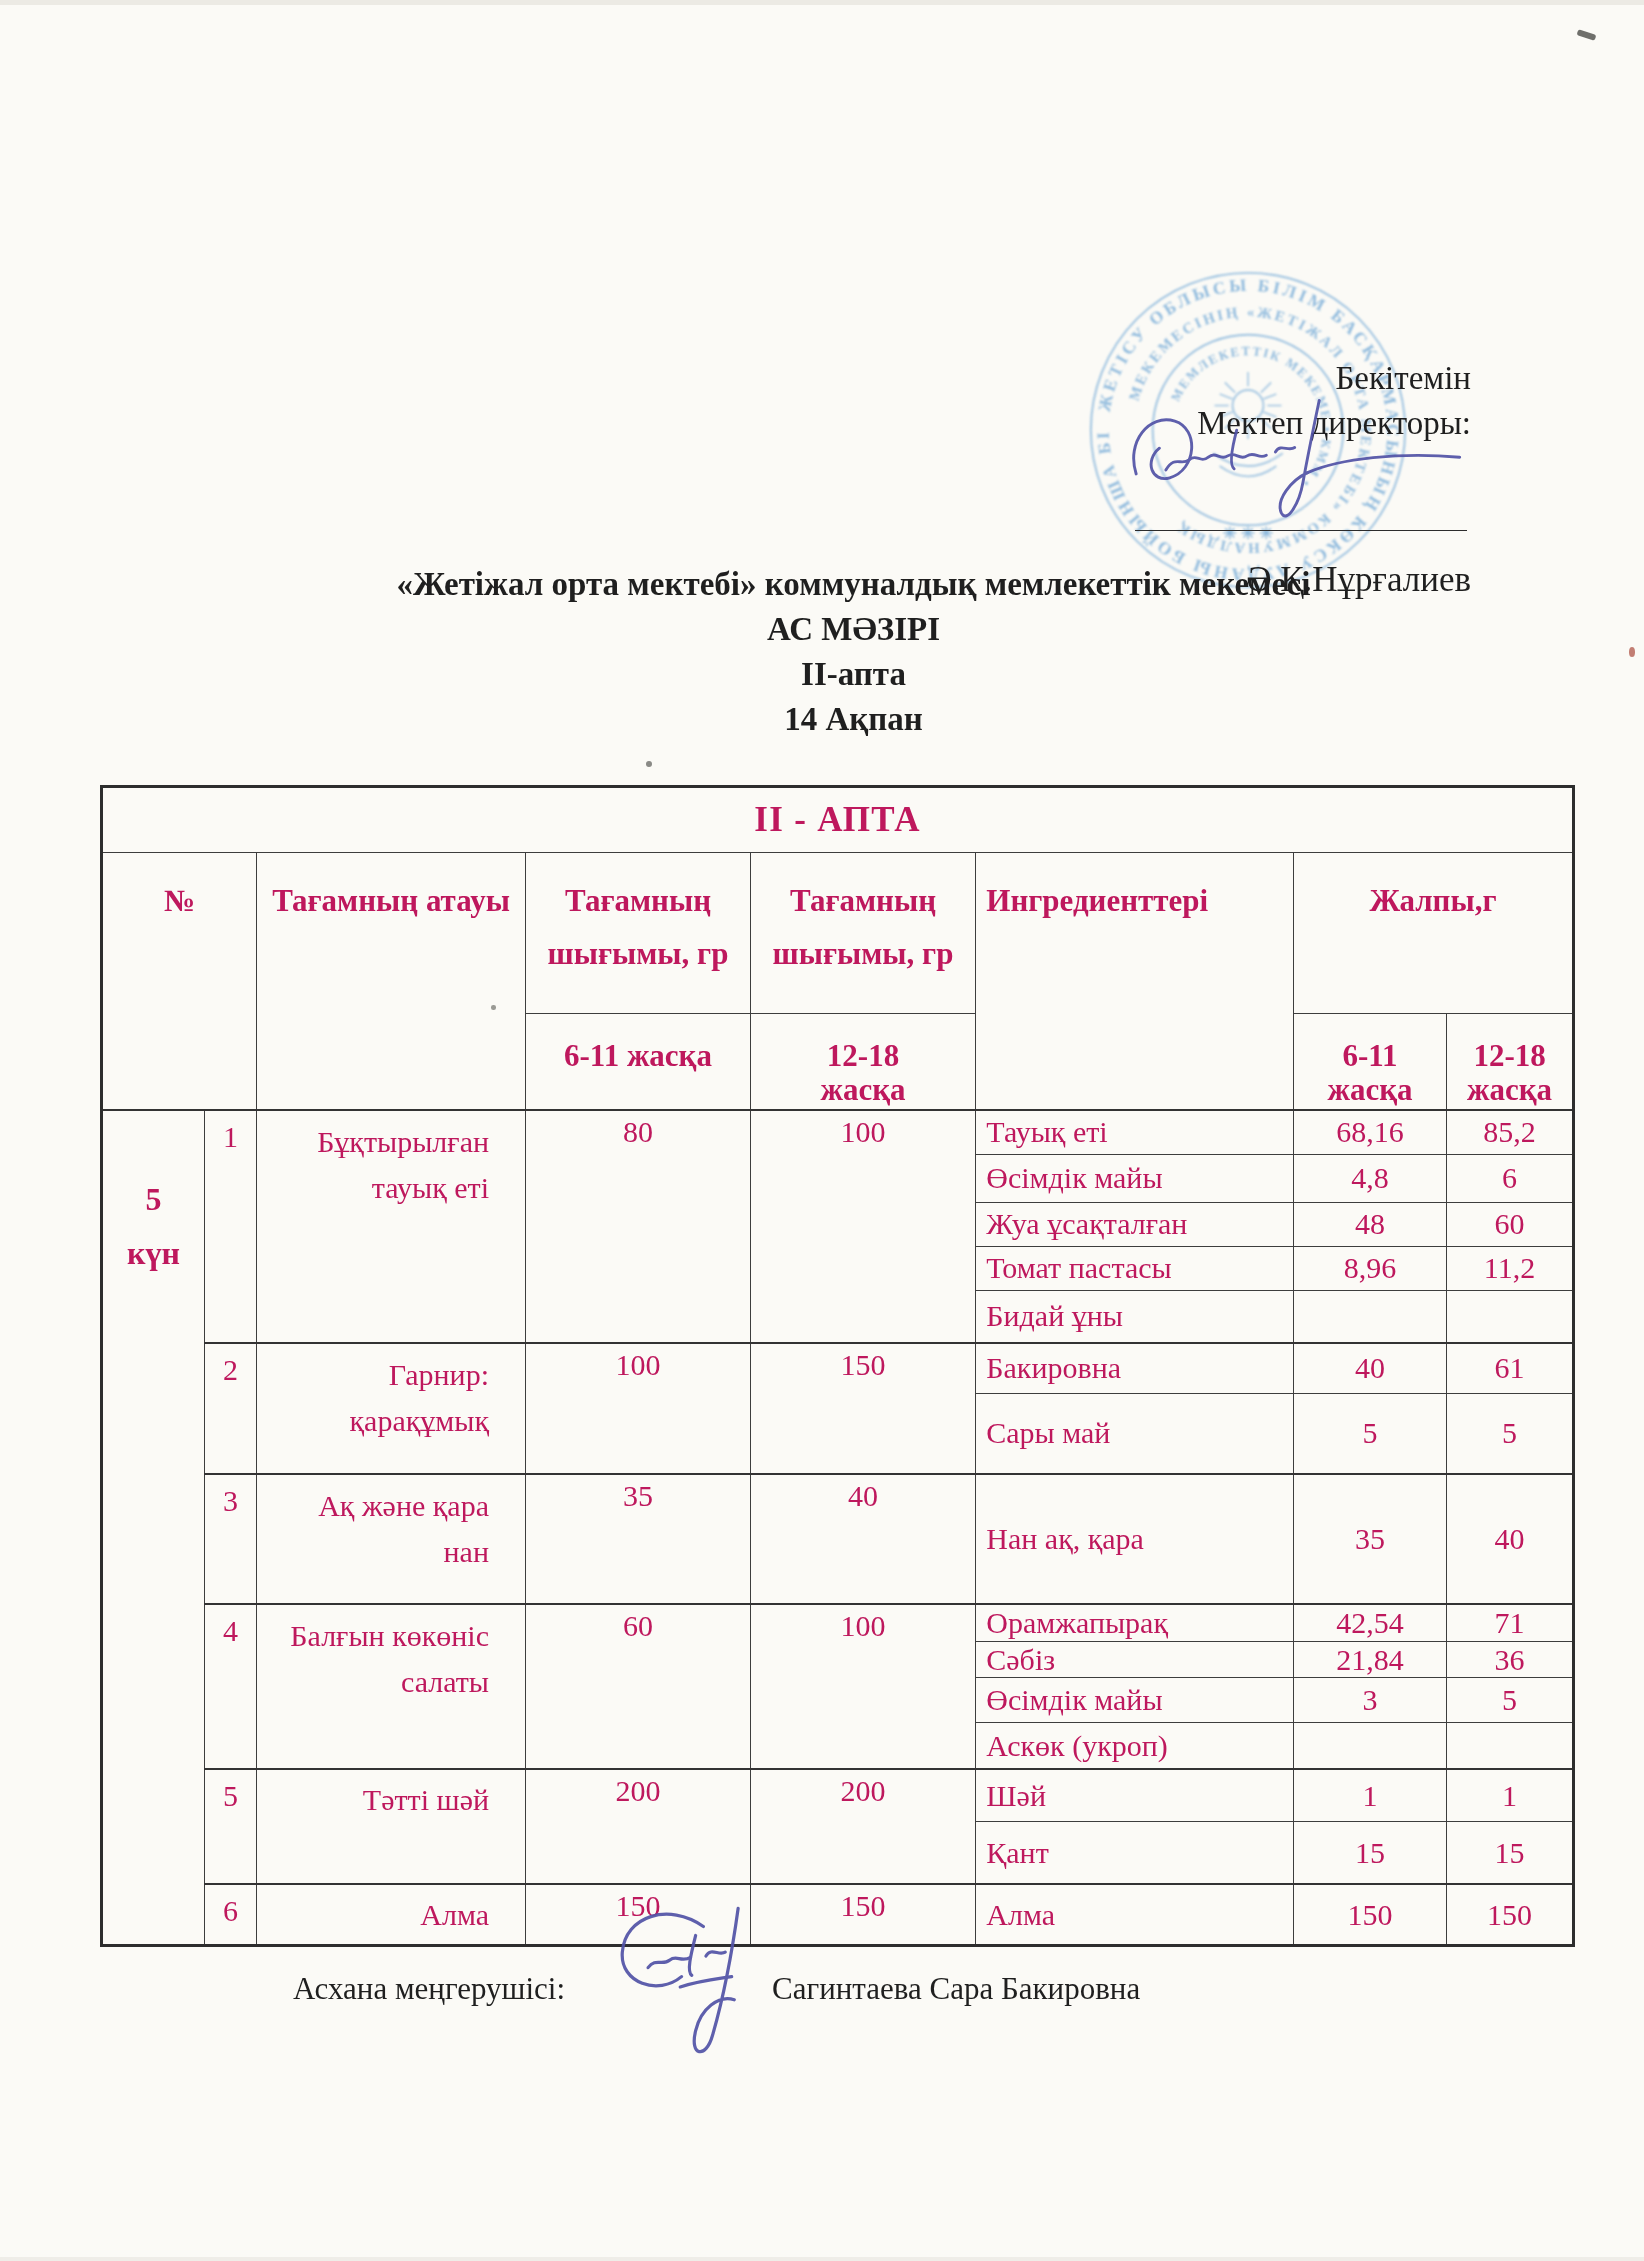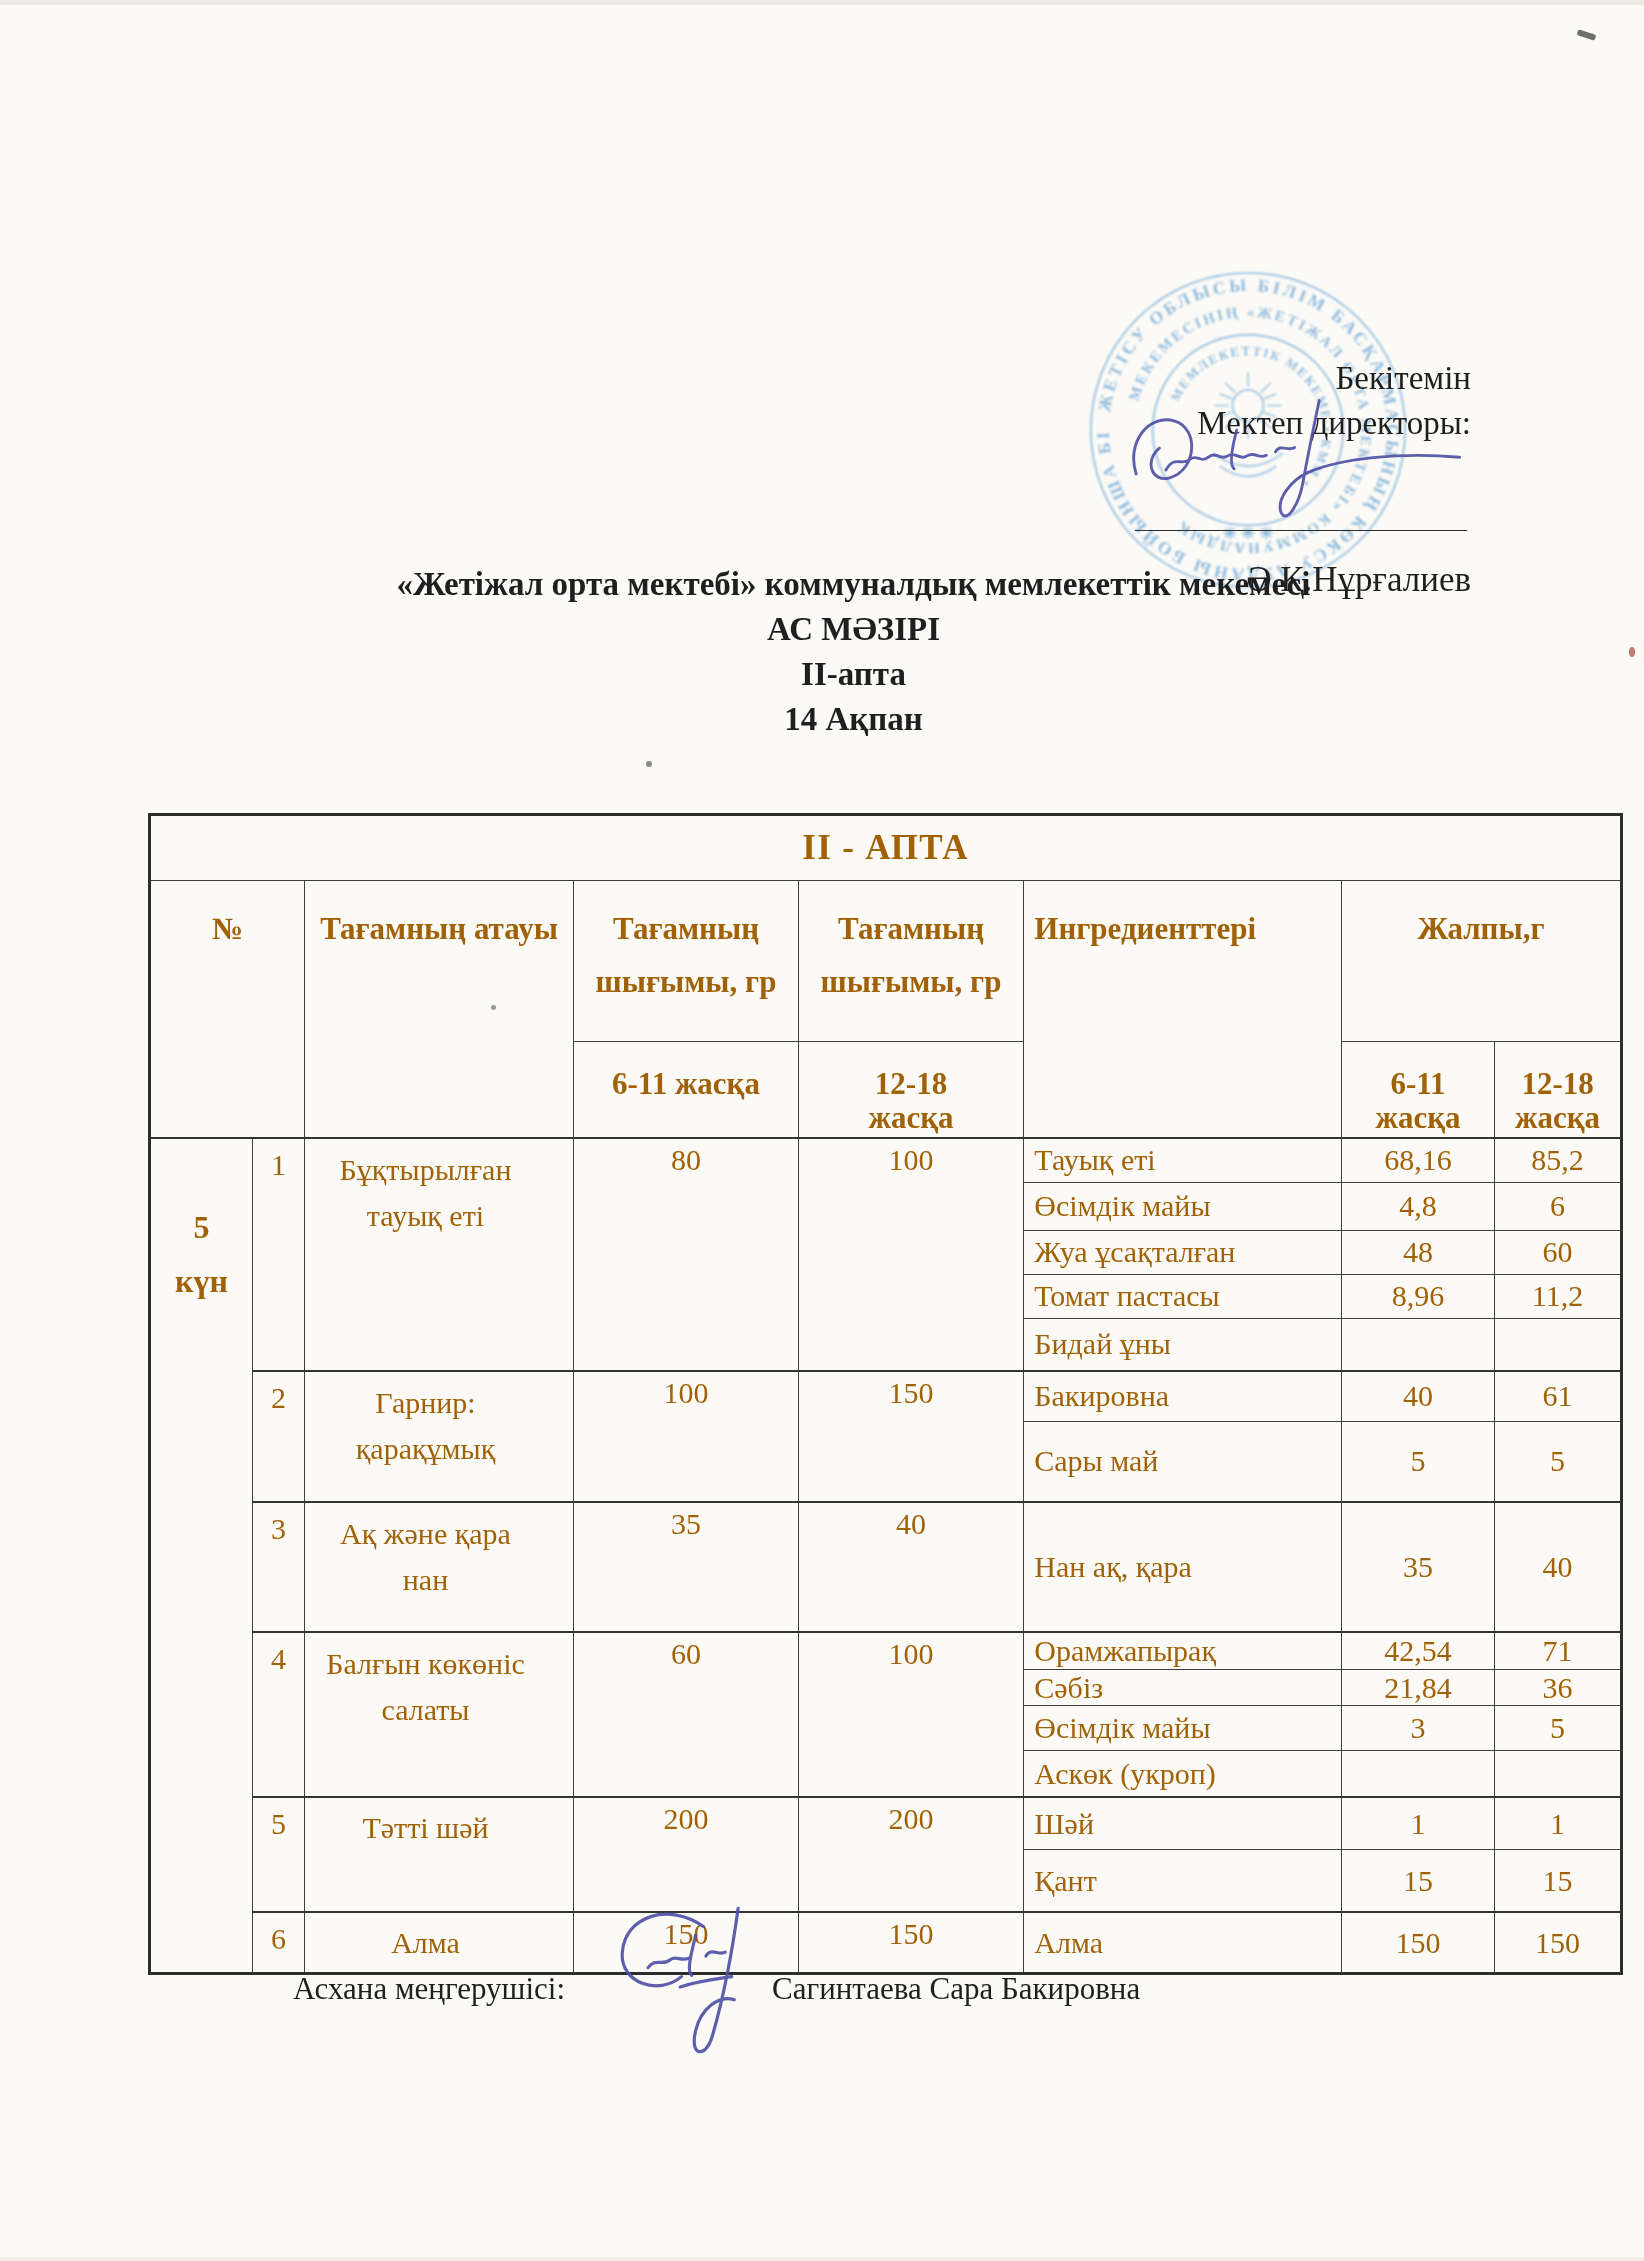--- a/index.html
+++ b/index.html
@@ -42,23 +42,23 @@
   .director-sig{position:absolute;left:1122px;top:390px;width:348px;height:155px;pointer-events:none;}
 
   
   .title-block{
     position:absolute;left:103px;top:562px;width:1501px;
     text-align:center;font-weight:bold;font-size:33px;line-height:45px;
   }
 
   
   table.menu{
-    position:absolute;left:100px;top:813px;width:1471px;
+    position:absolute;left:100px;top:785px;width:1471px;
     border-collapse:collapse;table-layout:fixed;
-    font-size:30px;color:#a16207;margin-left:48px;
+    font-size:30px;color:#be185d;
   }
   table.menu,table.menu th,table.menu td{border:1.3px solid var(--table-border);}
   table.menu{border-width:3.2px;border-color:#2d2d2d;}
   th.apta{height:62px;font-size:35px;letter-spacing:1.3px;text-align:center;font-weight:bold;}
   tr.head-main th{
     height:138px;vertical-align:top;padding-top:20.6px;
     font-size:31px;font-weight:bold;line-height:1.72;text-align:center;
   }
   tr.head-main th.h-ing{text-align:left;padding-left:10.3px;}
   tr.head-sub th{
@@ -66,21 +66,21 @@
     font-size:31px;font-weight:bold;line-height:1.12;text-align:center;
   }
   tbody td{vertical-align:middle;line-height:1.12;}
   tbody tr.item-start td{border-top-width:2.6px;border-top-color:#333;}
   td.c-day{
     vertical-align:top;padding-top:61px;text-align:center;
     font-weight:bold;font-size:32px;line-height:1.7;
   }
   td.c-num{vertical-align:top;padding-top:9px;text-align:center;}
   td.c-dish{
-    vertical-align:top;text-align:center;line-height:1.55;
+    vertical-align:top;text-align:right;line-height:1.55;
     padding:7.7px 36px 5.2px 9px;
   }
   td.c-out{vertical-align:top;padding-top:4px;text-align:center;}
   td.c-ing{text-align:left;padding-left:10.3px;}
   td.c-val{text-align:center;}
 
   
   .footer-label{position:absolute;left:293px;top:1971px;font-size:31px;}
   .footer-name{position:absolute;left:772px;top:1971px;font-size:31px;}
   .manager-sig{position:absolute;left:585px;top:1898px;width:193px;height:174px;pointer-events:none;}

